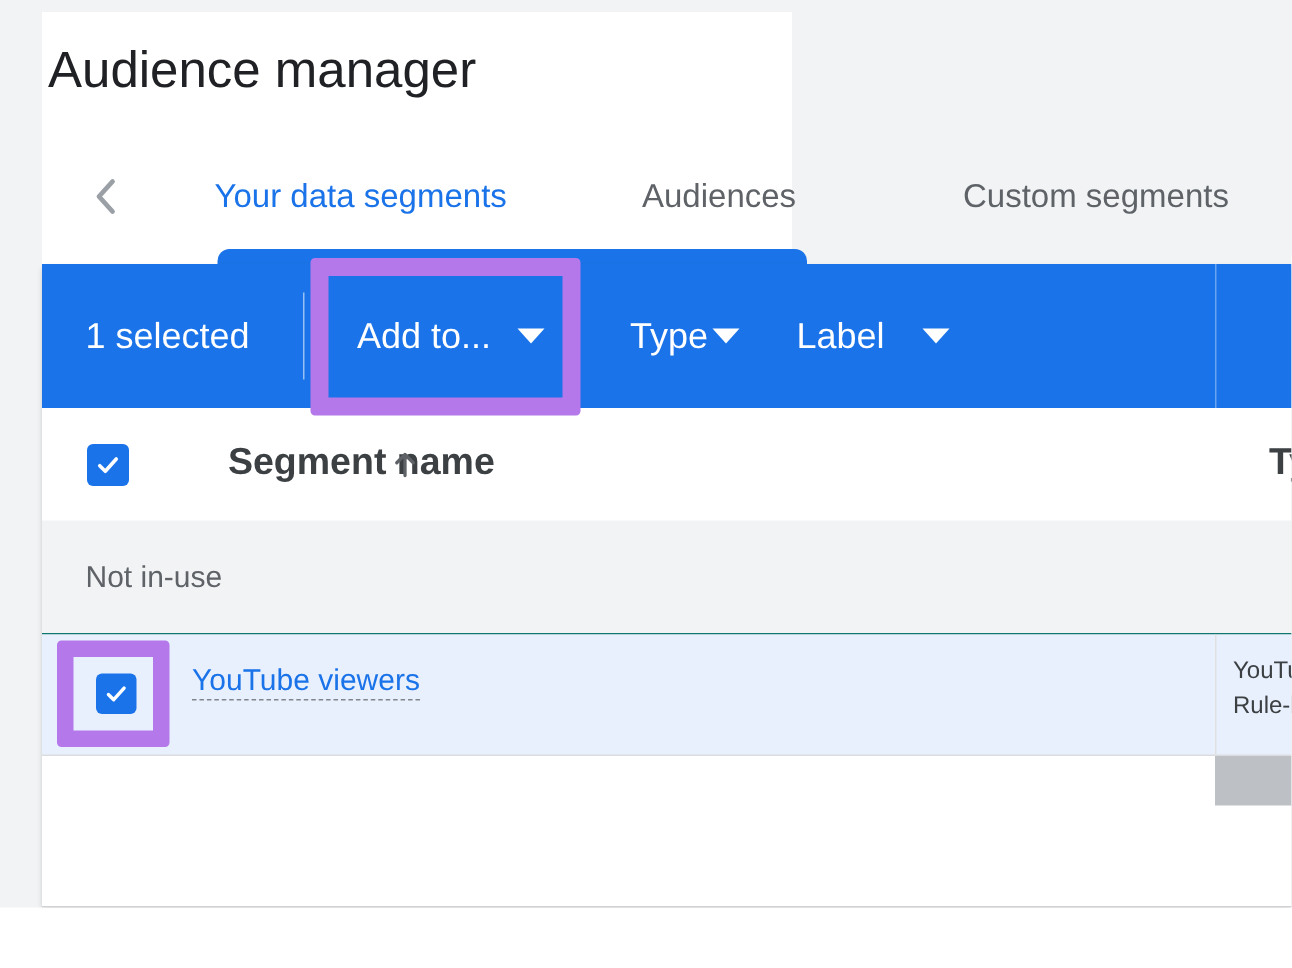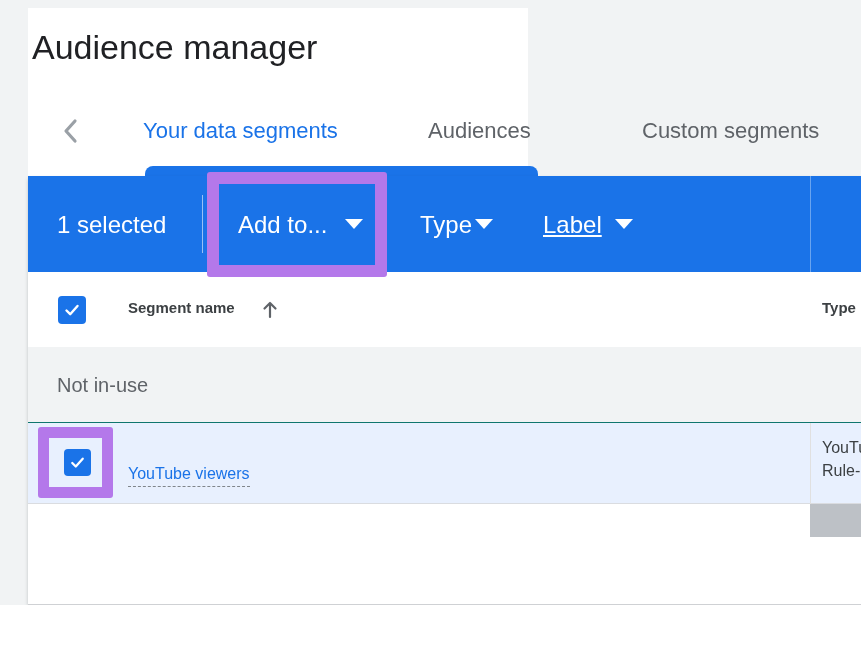--- a/index.html
+++ b/index.html
@@ -46,40 +46,40 @@
   }
   .toolbar .txt {
     position: absolute; top: 36px; height: 26px; line-height: 26px;
     font-size: 24px; white-space: nowrap; color: #ffffff;
   }
   .selected-count { left: 29px; font-weight: 400; }
   .tb-divider { position: absolute; left: 174px; top: 19px; width: 1px; height: 58px; background: rgba(255,255,255,0.55); }
   .tb-action { font-weight: 500; cursor: pointer; }
   .act-addto { left: 210px; }
   .act-edit  { left: 392px; }
-  .act-label { left: 515px; text-decoration: underline; }
+  .act-label { left: 503px; }
   .caret {
     position: absolute; top: 43px; width: 0; height: 0;
     border-left: 9px solid transparent; border-right: 9px solid transparent;
     border-top: 10px solid #ffffff;
   }
   .caret-addto { left: 317px; }
   .caret-edit  { left: 447px; }
   .caret-label { left: 587px; }
   .tb-col-line { position: absolute; left: 782px; top: 0; width: 1px; height: 96px; background: rgba(255,255,255,0.35); }
   
   .header-row { position: absolute; left: 0; top: 96px; width: 833px; height: 75px; background: #ffffff; }
   .checkbox {
     position: absolute; background: var(--blue, #1a73e8); border-radius: 4px; cursor: pointer;
     display: flex; align-items: center; justify-content: center;
   }
   .cb-header { left: 30px; top: 24px; width: 28px; height: 28px; }
   .col-label {
     position: absolute; top: 23px; height: 26px; line-height: 26px;
-    font-size: 15px; font-weight: 700; color: #3c4043; white-space: nowrap;
+    font-size: 25px; font-weight: 700; color: #3c4043; white-space: nowrap; margin-left: 24px;
   }
   .col-segment { left: 100px; cursor: pointer; }
   .col-type { left: 794px; }
   .sort-icon { position: absolute; left: 230px; top: 25px; width: 24px; height: 24px; }
   .hdr-bottom { position: absolute; left: 0; top: 169px; width: 833px; height: 2px; background: #dadce0; }
   .col-divider { position: absolute; left: 782px; width: 1px; background: #e0e0e0; }
   .cd-header { top: 100px; height: 69px; }
   .cd-row { top: 247px; height: 81px; }
   
   .group-band {
@@ -90,22 +90,22 @@
     position: absolute; left: 29px; top: 25px; height: 26px; line-height: 26px;
     font-size: 20px; color: #5f6368; white-space: nowrap;
   }
   
   .data-row {
     position: absolute; left: 0; top: 247px; width: 833px; height: 81px;
     background: var(--rowblue, #e8f0fe); border-bottom: 1px solid #dadce0;
   }
   .cb-row { left: 36px; top: 26px; width: 27px; height: 27px; }
   .segment-link {
-    position: absolute; left: 100px; top: 38px; height: 26px; line-height: 26px;
-    font-size: 16px; color: var(--blue, #1a73e8); white-space: nowrap;
+    position: absolute; left: 100px; top: 18px; height: 26px; line-height: 26px;
+    font-size: 20px; color: var(--blue, #1a73e8); white-space: nowrap;
     border-bottom: 1px dashed #80868b; padding-bottom: 5px; cursor: pointer; text-decoration: none;
   }
   .type-cell {
     position: absolute; left: 794px; top: 13px; width: 200px;
     font-size: 16px; line-height: 23px; color: #3c4043; white-space: nowrap; overflow: hidden;
   }
   
   .scroll-thumb { position: absolute; left: 782px; top: 328px; width: 51px; height: 33px; background: #bdc1c6; }
   
   .hl-box { position: absolute; border: 12px solid var(--purple, #b478ea); border-radius: 3px; pointer-events: none; }

